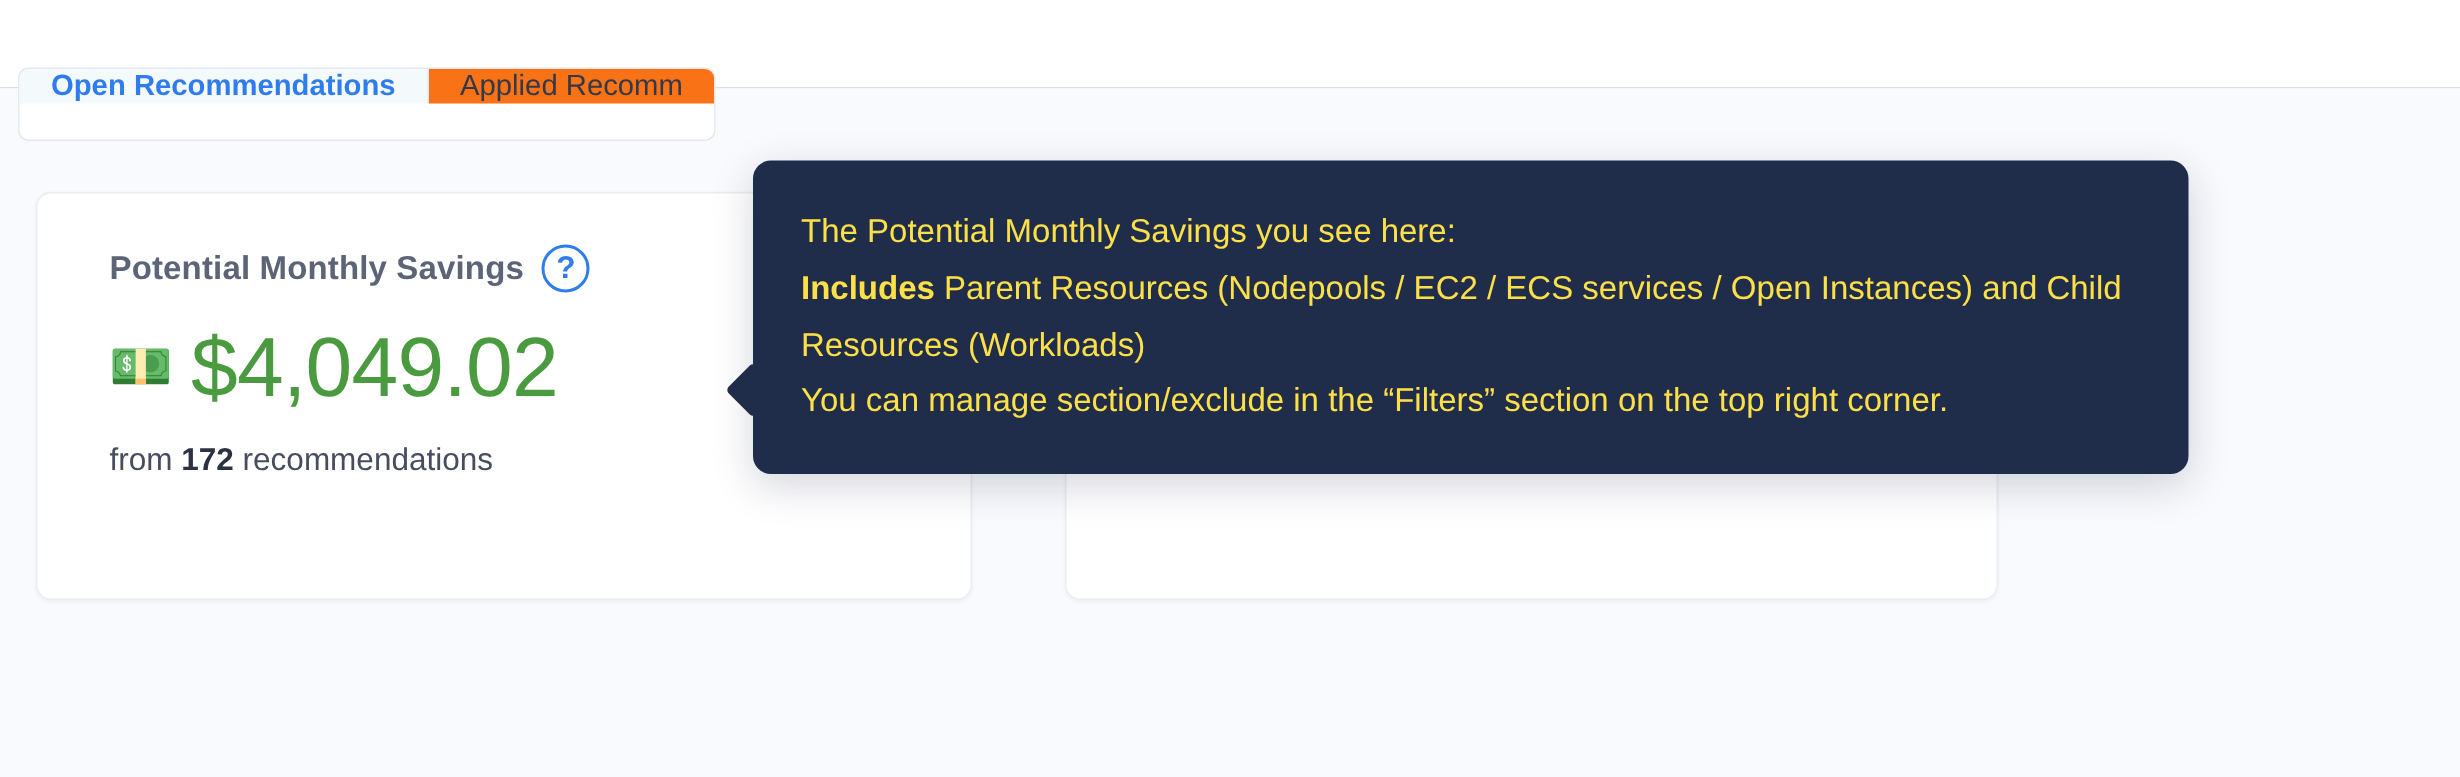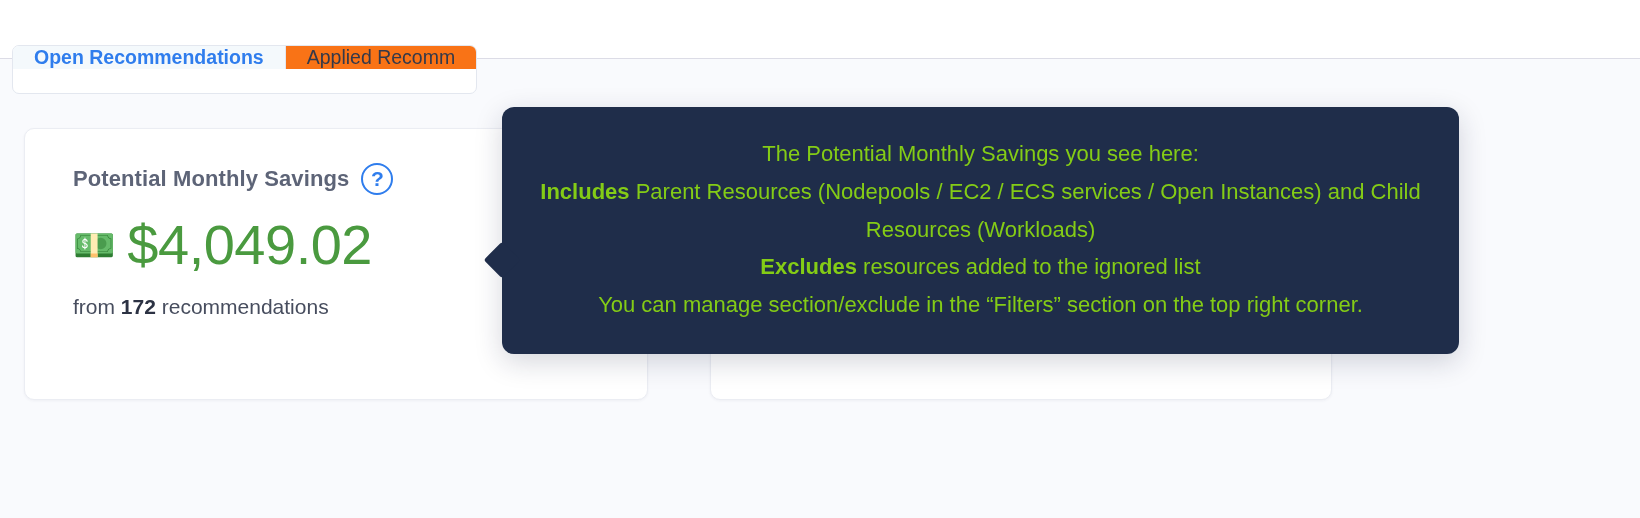--- a/index.html
+++ b/index.html
@@ -163,28 +163,27 @@
   .sub-line b { font-weight: 700; color: #2c3243; }
 
   
   .tooltip {
     position: absolute;
     left: 502px;
     top: 107px;
     width: 957px;
     box-sizing: border-box;
     background: #1f2d4a;
-    color: #84cc16;
+    color: #fde047;
     border-radius: 12px;
     padding: 28px 32px 30px 32px;
     font-size: 22px;
     line-height: 1.72;
     box-shadow: 0 8px 28px rgba(20, 30, 60, 0.18);
     z-index: 40;
-    text-align: center;
   }
   .tooltip b { font-weight: 700; }
   .tooltip-arrow {
     position: absolute;
     left: -13px;
     top: 140px;
     width: 26px;
     height: 26px;
     background: #1f2d4a;
     transform: rotate(45deg);
@@ -233,17 +232,16 @@
         <span class="card-title"></span>
       </div>
     </div>
 
   </div>
 
   <div class="tooltip">
     <div class="tooltip-arrow"></div>
     <span class="tip-line">The Potential Monthly Savings you see here:</span>
     <span class="tip-line"><b>Includes</b><span> Parent Resources (Nodepools / EC2 / ECS services / Open Instances) and Child Resources (Workloads)</span></span>
-    <span class="tip-line"><b>Excludes</b><span> resources added to the ignored list</span></span>
     <span class="tip-line">You can manage section/exclude in the “Filters” section on the top right corner.</span>
   </div>
 
 </div>
 
 </body></html>

